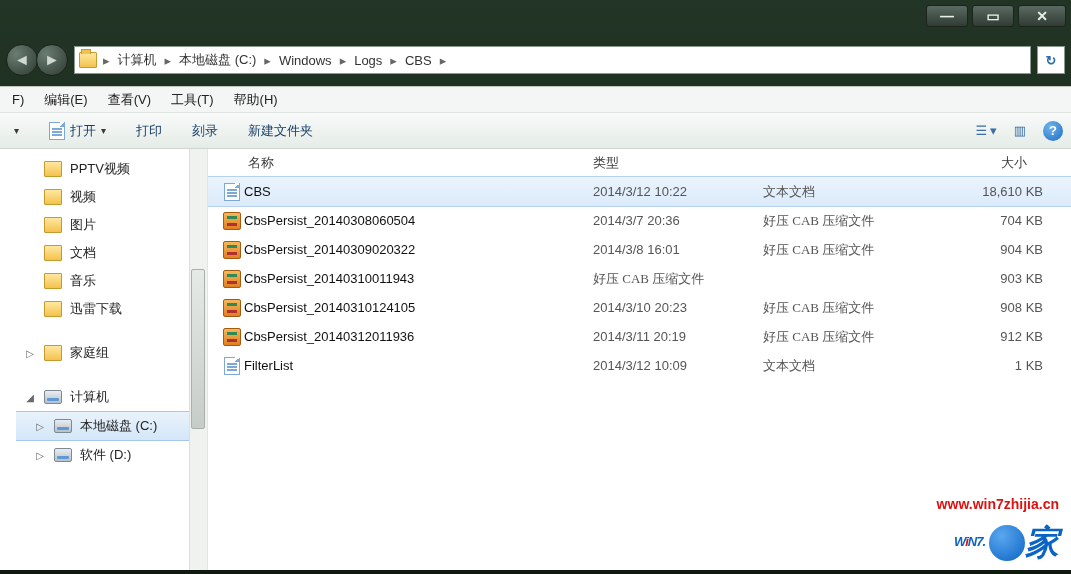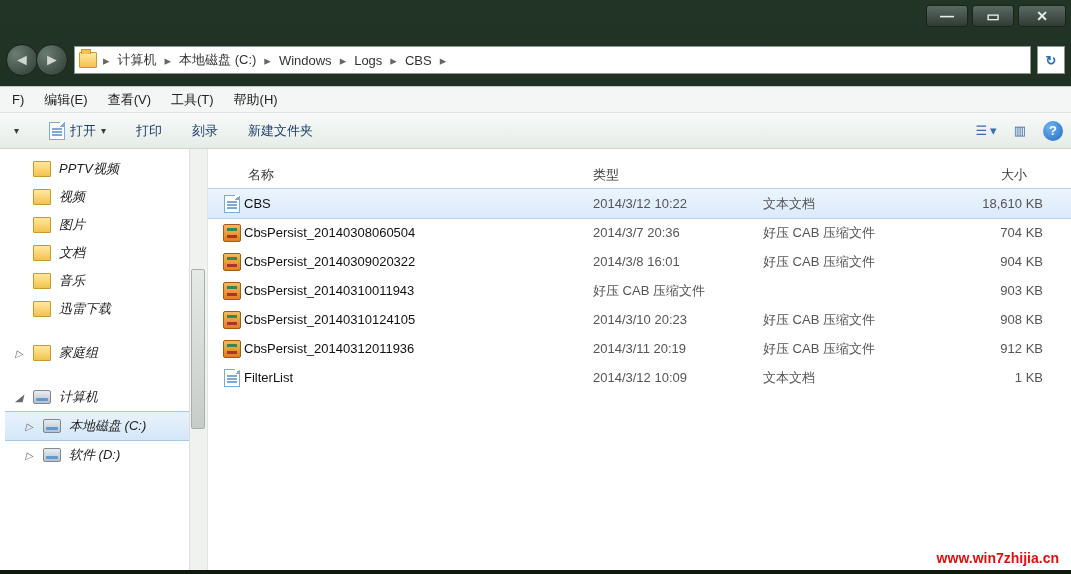--- a/index.html
+++ b/index.html
@@ -59,45 +59,45 @@
 .tool-right { margin-left:auto; display:flex; align-items:center; gap:12px;}
 .iconbtn { width:22px; height:22px; display:flex; align-items:center; justify-content:center; color:#3a6ea8;}
 .helpbtn { width:20px; height:20px; border-radius:50%; background:radial-gradient(circle at 35% 30%, #6fb4f0, #1e6bbf); color:#fff; font-weight:bold; display:flex; align-items:center; justify-content:center; font-size:13px;}
 .doc-ico { width:16px; height:18px; background:#fff; border:1px solid #7ea8d6; position:relative;}
 .doc-ico::before{content:"";position:absolute;right:-1px;top:-1px;width:5px;height:5px;background:linear-gradient(135deg,#fff 50%,#7ea8d6 50%);}
 .doc-ico::after{content:"";position:absolute;left:2px;right:2px;top:5px;height:2px;background:#7ea8d6; box-shadow:0 3px 0 #7ea8d6, 0 6px 0 #7ea8d6;}
 
 
 .split { flex:1; display:flex; overflow:hidden;}
 .nav {
-  width:208px; background:#fff; border-right:1px solid #e2e6e3; position:relative; padding:6px 5px;font-style:italic;
+  width:208px; background:#fff; border-right:1px solid #e2e6e3; position:relative; padding:6px 16px;
 }
 .nav .scrollbar { position:absolute; right:0; top:0; bottom:0; width:18px; background:#f0f2f0; border-left:1px solid #dcdedc;}
 .nav .thumb { position:absolute; right:2px; top:120px; width:14px; height:160px; background:linear-gradient(#e6eae7,#c6ccc8); border:1px solid #a9b0aa; border-radius:2px;}
 .navitem { display:flex; align-items:center; gap:8px; padding:5px 6px 5px 8px; color:#222;}
 .navitem.sel { background:linear-gradient(#e9f2fb,#d4e7f8); border:1px solid #a6c8ea; border-left:none; border-right:none;}
 .navitem .tw { width:12px; color:#6a6a6a; font-size:10px; text-align:center;}
 .navgroup-gap{ height:16px;}
 .diskicon{ width:18px; height:14px; background:linear-gradient(#e8edf1,#b7c1c9); border:1px solid #7d8993; border-radius:2px; position:relative;}
 .diskicon::after{content:"";position:absolute;left:2px;right:2px;bottom:2px;height:3px;background:#5f99d4;border-radius:1px;}
 .svc-ico{ width:18px;height:16px;background:linear-gradient(#ffe8a0,#f3c24e);border:1px solid #c89a2e;border-radius:1px;}
 
 
 .files { flex:1; display:flex; flex-direction:column;}
-.colhead { height:28px; display:flex; align-items:center; border-bottom:1px solid #e4e8e5; color:#3a3a3a; padding-left:40px;margin-top:12px;}
+.colhead { height:28px; display:flex; align-items:center; border-bottom:1px solid #e4e8e5; color:#3a3a3a; padding-left:40px;}
 .col-name{ width:345px;}
 .col-date{ width:170px;}
 .col-type{ width:170px;}
 .col-size{ flex:1; text-align:right; padding-right:44px;}
 .row { height:29px; display:flex; align-items:center; padding-left:12px; }
 .row.sel { background:linear-gradient(#ecf4fd,#dbeafb); outline:1px solid #b5d3f0;}
 .row .ic { width:24px; display:flex; align-items:center; justify-content:center;}
 .row .nm { width:349px; color:#111;}
 .row .dt { width:170px; color:#555;}
-.row .tp { width:170px; color:#555;}
+.row .tp { width:170px; color:#555;font-family:Liberation Serif, serif;}
 .row .sz { flex:1; text-align:right; padding-right:28px; color:#555;}
 .cab-ico{ width:18px;height:18px;background:linear-gradient(#f6b85a,#e07f22);border:1px solid #a55a12;border-radius:2px;position:relative;}
 .cab-ico::before{content:"";position:absolute;left:3px;right:3px;top:3px;height:3px;background:#2e8b57;}
 .cab-ico::after{content:"";position:absolute;left:3px;right:3px;bottom:3px;height:3px;background:#b03030;}
 
 
 .wm { position:absolute; right:12px; bottom:8px; text-align:right; pointer-events:none;}
 .wm .url{ color:#d11; font-weight:bold; font-size:14px;}
 .wm .logo{ font-family: Arial, sans-serif; font-size:38px; font-weight:900; font-style:italic; color:#0b64c4; letter-spacing:-1px; text-shadow:1px 1px 0 #fff;}
 .wm .logo .i{ color:#d11;}
@@ -297,15 +297,18 @@
               <span class="tp">文本文档</span>
               <span class="sz">1 KB</span>
             </div>
           </div>
       </div>
     </div>
   </div>
 
   <div class="wm">
     <div class="url">www.win7zhijia.cn</div>
+    <div>
+      <span class="logo"><span>W</span><span class="i">i</span><span>N7.</span></span><span class="badge"></span><span class="brand">家</span>
+    </div>
   </div>
 
 </div>
 
 </body></html>

